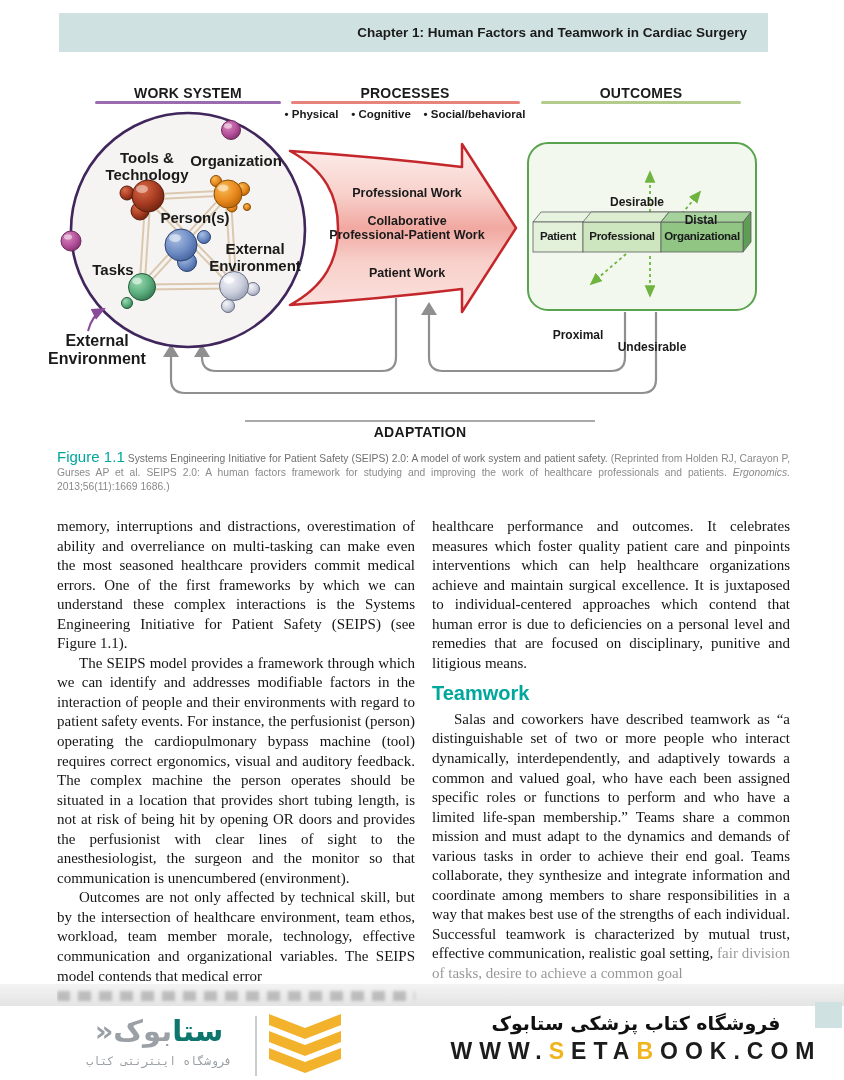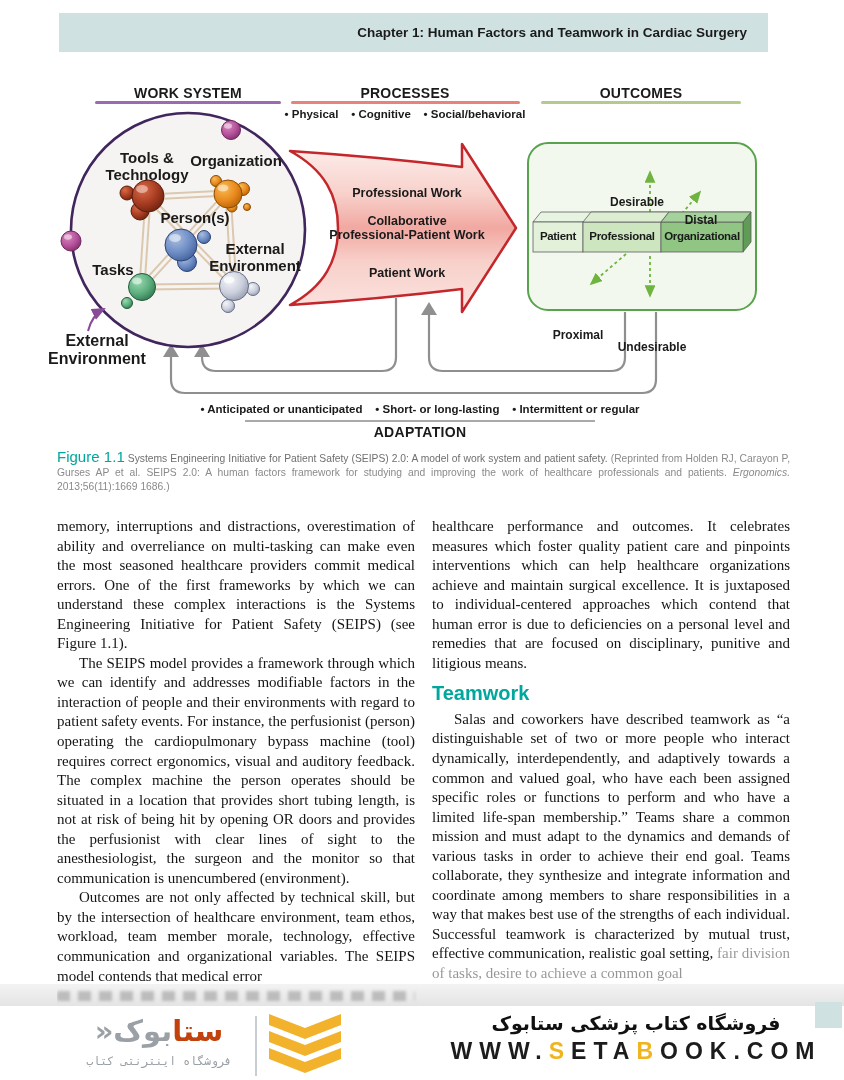--- a/index.html
+++ b/index.html
@@ -50,21 +50,21 @@
     color:#00a79d;margin:11px 0 6px 0;text-align:left;}
   .faded-line{opacity:.45;filter:blur(.4px);}
   .blur-strip{height:10px;margin-top:5px;border-radius:2px;opacity:.5;filter:blur(1.5px);
     background:repeating-linear-gradient(90deg,#8f8f8f 0 13px,transparent 13px 21px);}
 
   
   .teal-square{position:absolute;left:815px;top:1002px;width:27px;height:26px;background:#cfe2e1;}
   .footer-logo{position:absolute;left:75px;top:1012px;width:270px;height:66px;}
   .wordmark{position:absolute;left:0;top:0;width:168px;text-align:center;direction:rtl;
     font-family:"DejaVu Sans",sans-serif;font-weight:bold;font-size:29px;line-height:38px;}
-  .wm-y{color:#c2410c;}
+  .wm-y{color:#0f766e;}
   .wm-g{color:#9aa0a6;}
   .logo-tagline{position:absolute;left:0;top:42px;width:168px;text-align:center;direction:rtl;
     font-family:Liberation Mono, monospace;font-size:11.5px;color:#9aa0a6;}
   .logo-divider{position:absolute;left:180px;top:4px;width:2px;height:60px;background:#c9ced3;}
   .chevrons{position:absolute;left:194px;top:2px;}
   .footer-right{position:absolute;left:440px;top:1012px;width:392px;text-align:center;}
   .store-fa{direction:rtl;font-family:"DejaVu Sans",sans-serif;font-weight:bold;
     font-size:19px;color:#101010;}
   .site-url{margin-top:4px;font-family:"Liberation Sans",sans-serif;font-weight:bold;
     font-size:23px;letter-spacing:7px;color:#1c1c1c;white-space:nowrap;}
@@ -252,21 +252,20 @@
   <div class="flabel arrow-text" style="left:407px;top:266px;">Patient Work</div>
 
   <div class="flabel oc-label" style="left:637px;top:152px;">Desirable</div>
   <div class="flabel oc-label" style="left:701px;top:170px;">Distal</div>
   <div class="flabel oc-label" style="left:578px;top:285px;">Proximal</div>
   <div class="flabel oc-label" style="left:652px;top:297px;">Undesirable</div>
   <div class="flabel bar-label" style="left:558px;top:230px;">Patient</div>
   <div class="flabel bar-label" style="left:622px;top:230px;">Professional</div>
   <div class="flabel bar-label" style="left:702px;top:230px;">Organizational</div>
 
-  <div class="flabel bullets" style="left:420px;top:403px;">• Anticipated or unanticipated    • Short- or long-lasting    • Intermittent or regular</div>
   <div class="adapt-line"></div>
   <div class="flabel adapt-head" style="left:420px;top:425px;">ADAPTATION</div>
 
   <div class="caption">
     <span class="figlab">Figure 1.1</span>
     <span> </span>
     <span class="main">Systems Engineering Initiative for Patient Safety (SEIPS) 2.0: A model of work system and patient safety. </span>
     <span>(Reprinted from Holden RJ, Carayon P, Gurses AP et al. SEIPS 2.0: A human factors framework for studying and improving the work of healthcare professionals and patients. </span>
     <span class="ital">Ergonomics.</span>
     <span> 2013;56(11):1669 1686.)</span>

